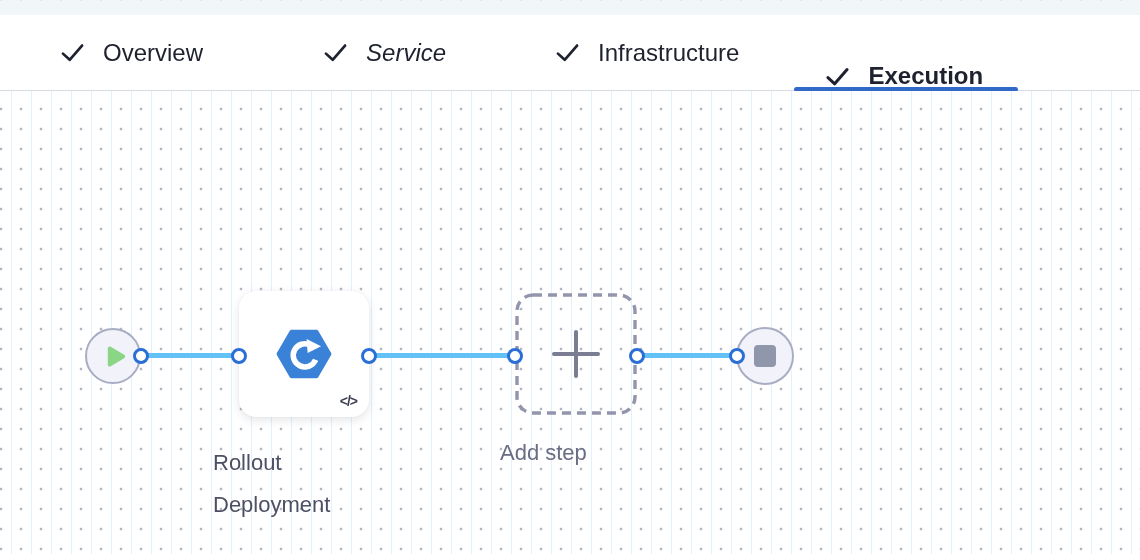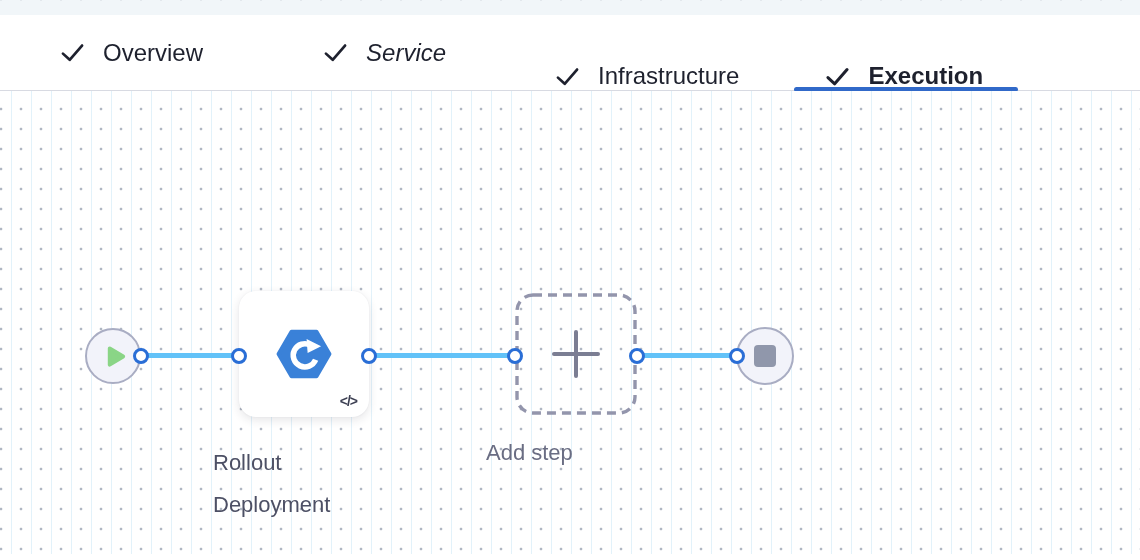--- a/index.html
+++ b/index.html
@@ -12,21 +12,21 @@
     background-image: radial-gradient(circle,#a9b1bf 1.1px,transparent 1.7px);
     background-size:20px 20px; background-position:11px 9px; }
 
   
   .tab-bar { display:flex; align-items:center; height:76px; background:#fff;
     border-bottom:1px solid #d8dae2; padding-left:59px; position:relative; }
   .tab { display:flex; align-items:center; gap:17px; height:100%;
     font-size:24px; color:#1e212e; position:relative; cursor:pointer; white-space:nowrap; }
   .tab .check { width:27px; height:27px; flex:0 0 auto; }
   .tab.t2 { margin-left:119px;font-style:italic; }
-  .tab.t3 { margin-left:108px;align-items:flex-end; }
+  .tab.t3 { margin-left:108px; }
   .tab.t4 { margin-left:85px; font-weight:700;align-items:flex-end; }
   .tab.active::after { content:""; position:absolute; left:-30px; right:-35px;
     bottom:-2px; height:5px; background:#3169c9; border-radius:4px; }
 
   
   .canvas { position:relative; width:1140px; height:463px; background-color:#fff;
     background-image:
       radial-gradient(circle,#b0b7c3 1.1px,transparent 1.7px),
       linear-gradient(90deg, rgba(186,224,244,.42), rgba(186,224,244,.42) 1px, transparent 1px);
     background-size:20px 20px,20px 20px;
@@ -50,21 +50,21 @@
     box-shadow:0 3px 10px rgba(40,41,61,.12), 0 0 2px rgba(40,41,61,.06);
     display:flex; align-items:center; justify-content:center; cursor:pointer; }
   .code-badge { position:absolute; right:12px; bottom:8px; font-size:14px;
     font-weight:700; letter-spacing:-1px; color:#3c3f52; }
 
   .add-step { position:absolute; left:515px; top:202px; width:122px; height:122px;
     z-index:2; cursor:pointer; }
 
   .node-label { position:absolute; font-size:22px; text-align:left; z-index:2; }
   .rollout-label { left:213px; top:351px; width:182px; line-height:42px; color:#4d5065; }
-  .addstep-label { left:486px; top:349px; width:180px; color:#6a6d83; }
+  .addstep-label { left:500px; top:349px; width:180px; color:#6a6d83; }
 </style>
 </head>
 <body>
 
 <div class="app">
 
   <div class="top-strip"></div>
 
   <div class="tab-bar">
     <div class="tab t1">

